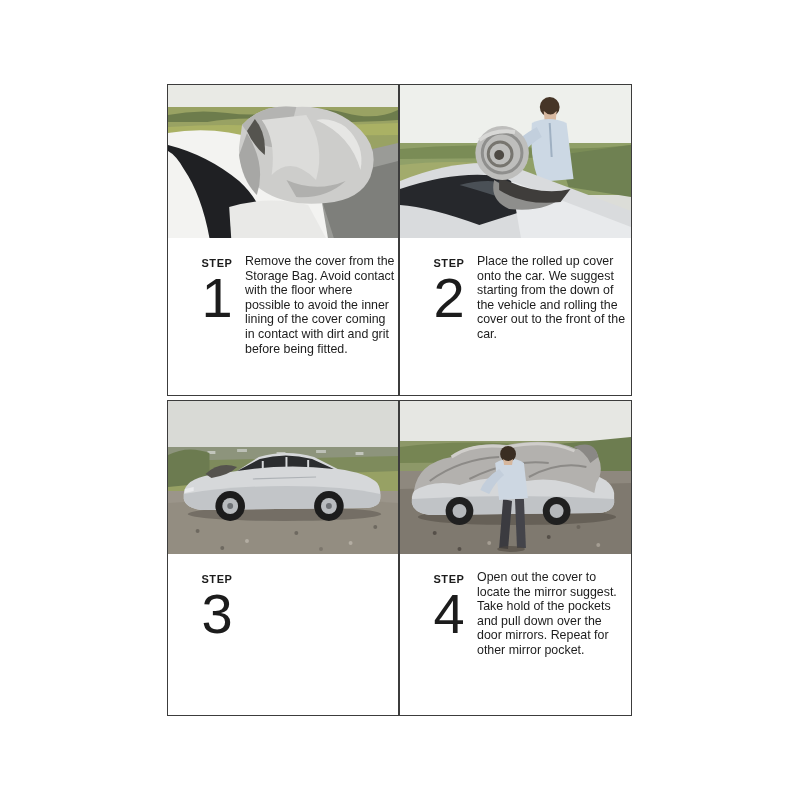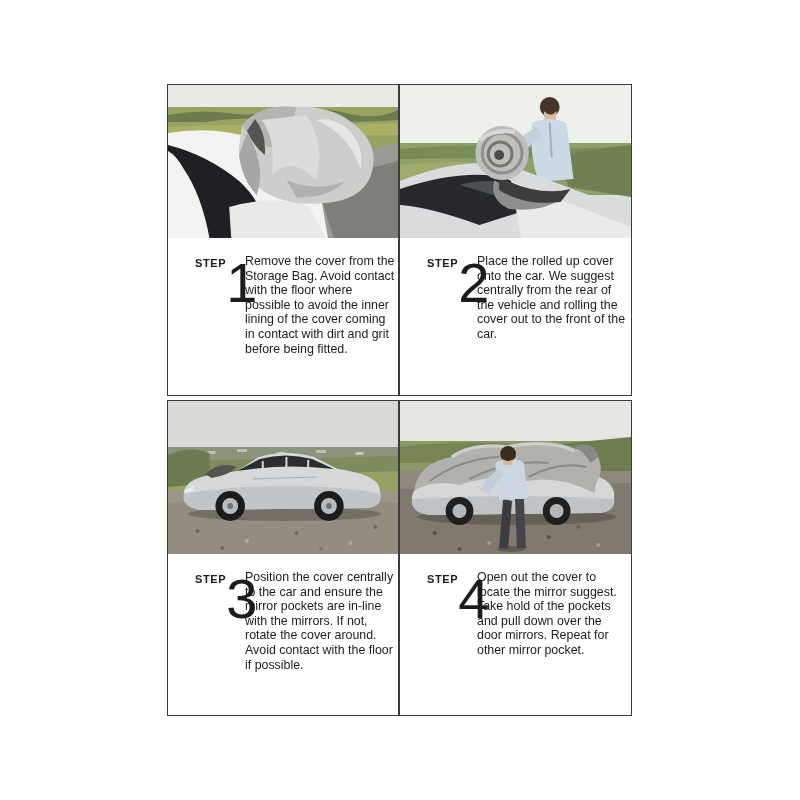--- a/index.html
+++ b/index.html
@@ -49,22 +49,22 @@
   }
   .caption {
     flex: 1;
     display: flex;
     padding: 16px 4px 0 27px;
   }
   .step-col {
     width: 44px;
     flex: 0 0 44px;
     display: flex;
-    flex-direction: row;
-    align-items: flex-start;
+    flex-direction: column;
+    align-items: center;
     text-align: center;
   }
   .step-label {
     font-size: 11px;
     font-weight: bold;
     letter-spacing: 0.6px;
     color: #1c1c1c;
     line-height: 1.1;
     padding-top: 3px;
   }
@@ -158,21 +158,21 @@
             <circle cx="100" cy="70" r="5" fill="#4e4a44"></circle>
             <path d="M80,55 Q95,44 116,47" stroke="#d8d8d6" stroke-width="4" fill="none"></path>
           </g>
         </svg>
       </div>
       <div class="caption">
         <div class="step-col">
           <div class="step-label">STEP</div>
           <div class="step-number">2</div>
         </div>
-        <p class="desc">Place the rolled up cover onto the car. We suggest centrally from the rear of the vehicle and rolling the cover out to the front of the car.</p>
+        <p class="desc">Place the rolled up cover onto the car. We suggest starting from the down of the vehicle and rolling the cover out to the front of the car.</p>
       </div>
     </section>
 
     <section class="panel">
       <div class="photo">
         <svg viewBox="0 0 233 153" preserveAspectRatio="none">
           <g>
             <rect x="0" y="0" width="233" height="52" fill="#d9dad6"></rect>
             <rect x="0" y="46" width="233" height="24" fill="#8d947c"></rect>
             <rect x="40" y="50" width="8" height="3" fill="#c2c5bc"></rect>
@@ -209,21 +209,20 @@
             <circle cx="163" cy="105" r="3" fill="#6f7276"></circle>
             <path d="M86,78 L150,76" stroke="#aeb2b6" stroke-width="1.2"></path>
           </g>
         </svg>
       </div>
       <div class="caption">
         <div class="step-col">
           <div class="step-label">STEP</div>
           <div class="step-number">3</div>
         </div>
-        <p class="desc">Position the cover centrally to the car and ensure the mirror pockets are in-line with the mirrors. If not, rotate the cover around. Avoid contact with the floor if possible.</p>
       </div>
     </section>
 
     <section class="panel">
       <div class="photo">
         <svg viewBox="0 0 233 153" preserveAspectRatio="none">
           <g>
             <rect x="0" y="0" width="233" height="46" fill="#e6e7e3"></rect>
             <rect x="0" y="40" width="233" height="36" fill="#8d9868"></rect>
             <path d="M0,46 Q60,38 130,44 L233,40 L233,60 L0,62 Z" fill="#768553"></path>

